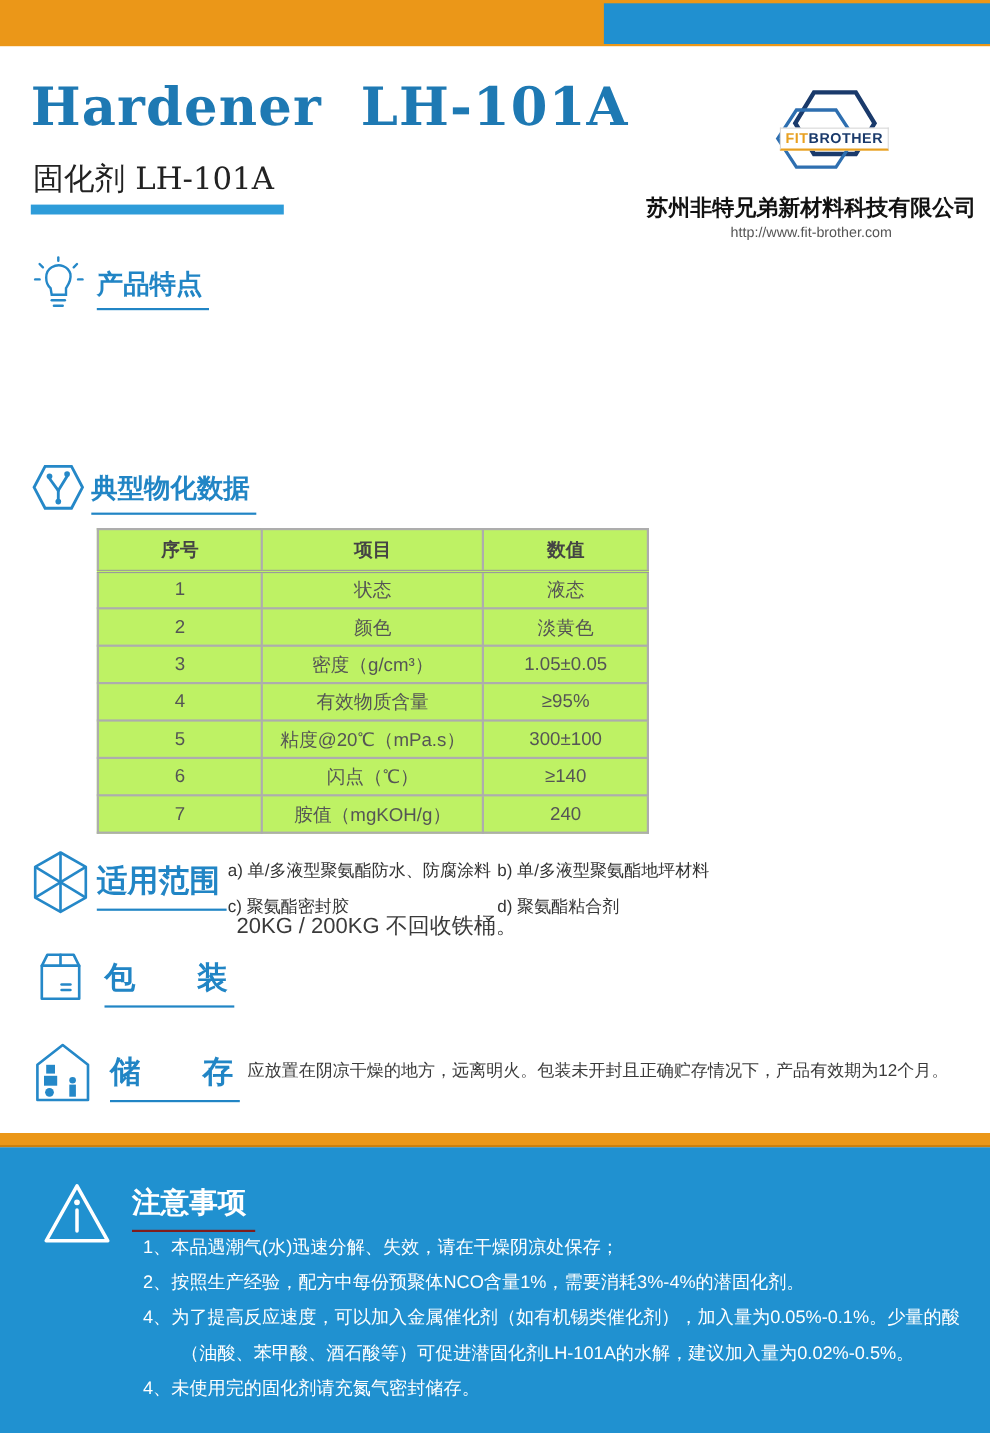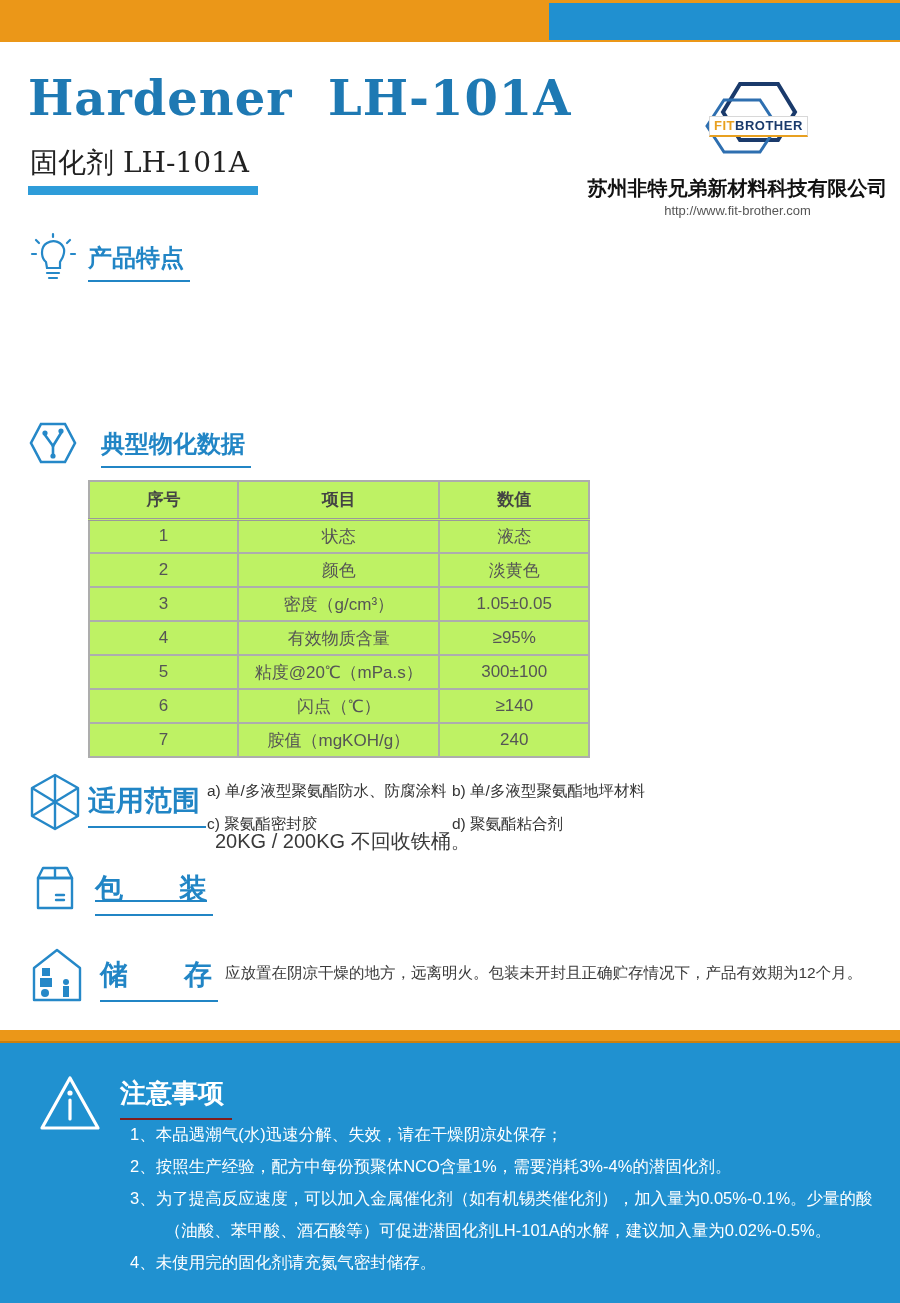--- a/index.html
+++ b/index.html
@@ -113,21 +113,21 @@
         <polygon points="13,6 37,6 47,25 37,44 13,44 3,25"></polygon>
         <line x1="25" y1="28" x2="17" y2="17"></line>
         <line x1="25" y1="28" x2="33" y2="15"></line>
         <line x1="25" y1="28" x2="25" y2="37"></line>
       </g>
       <circle cx="17" cy="15" r="2.6" fill="#2588C8"></circle>
       <circle cx="33" cy="13" r="2.6" fill="#2588C8"></circle>
       <circle cx="25" cy="38" r="2.6" fill="#2588C8"></circle>
     </svg>
   </span>
-  <span class="abs sec-head" style="left:101px;top:428px;">典型物化数据</span>
+  <span class="abs sec-head" style="left:83px;top:428px;">典型物化数据</span>
 
   <table class="abs spec-table">
     <thead>
       <tr>
         <th style="width:150px;">序号</th>
         <th style="width:202px;">项目</th>
         <th style="width:150px;">数值</th>
       </tr>
     </thead>
     <tbody>
@@ -189,21 +189,21 @@
     <svg width="50" height="54" viewBox="0 0 50 54">
       <g fill="none" stroke="#2588C8" stroke-width="2.4" stroke-linejoin="round" stroke-linecap="round">
         <rect x="8" y="16" width="34" height="30"></rect>
         <polygon points="8,16 13,6 37,6 42,16"></polygon>
         <line x1="25" y1="6" x2="25" y2="16"></line>
         <line x1="26" y1="33" x2="34" y2="33"></line>
         <line x1="26" y1="38" x2="34" y2="38"></line>
       </g>
     </svg>
   </span>
-  <span class="abs sec-head big" style="left:95px;top:870px;text-decoration:underline;">包　　装</span>
+  <span class="abs sec-head big" style="left:95px;top:870px;">包　　装</span>
   <div class="abs pack-body">20KG / 200KG 不回收铁桶。</div>
 
   <span class="abs icon" style="left:30px;top:946px;">
     <svg width="54" height="58" viewBox="0 0 54 58">
       <g fill="none" stroke="#2588C8" stroke-width="2.4" stroke-linejoin="round" stroke-linecap="round">
         <polygon points="4,22 27,4 50,22 50,54 4,54"></polygon>
       </g>
       <g fill="#2588C8">
         <rect x="12" y="22" width="8" height="8"></rect>
         <rect x="10" y="32" width="12" height="9"></rect>
@@ -225,17 +225,17 @@
           <line x1="32" y1="27" x2="32" y2="46"></line>
         </g>
         <circle cx="32" cy="20" r="2.6" fill="#fff"></circle>
       </svg>
     </span>
   </div>
   <span class="notes-head">注意事项</span>
   <div class="notes-list">
     <div class="note-item">1、本品遇潮气(水)迅速分解、失效，请在干燥阴凉处保存；</div>
     <div class="note-item">2、按照生产经验，配方中每份预聚体NCO含量1%，需要消耗3%-4%的潜固化剂。</div>
-    <div class="note-item">3、为了提高反应速度，可以加入金属催化剂（如有机锡类催化剂），加入量为0.05%-0.1%。少量的酸（油酸、苯甲酸、酒石酸等）可促进潜固化剂LH-101A的水解，建议加入量为0.02%-0.5%。</div>
+    <div class="note-item">4、为了提高反应速度，可以加入金属催化剂（如有机锡类催化剂），加入量为0.05%-0.1%。少量的酸（油酸、苯甲酸、酒石酸等）可促进潜固化剂LH-101A的水解，建议加入量为0.02%-0.5%。</div>
     <div class="note-item">4、未使用完的固化剂请充氮气密封储存。</div>
   </div>
 
 </div>
 
 </body></html>

